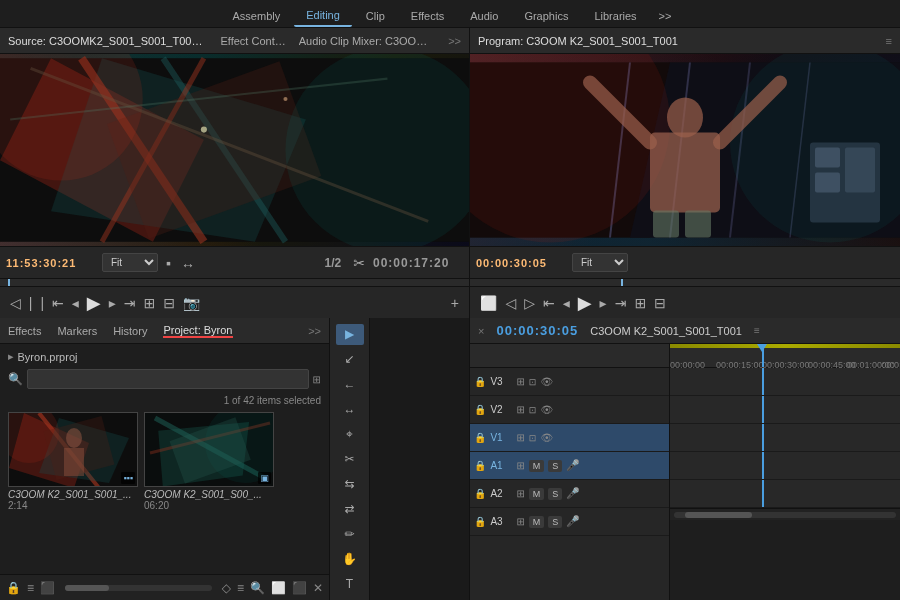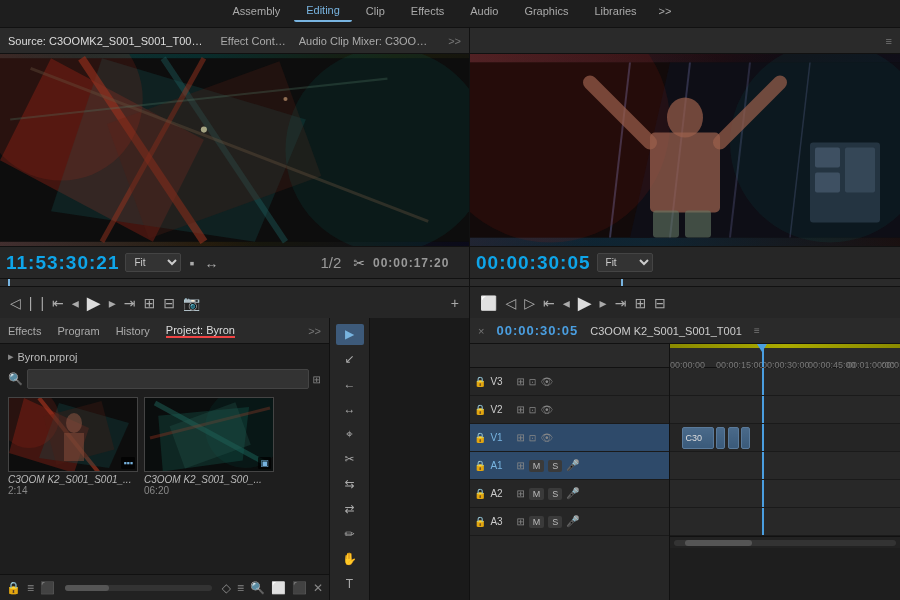--- a/index.html
+++ b/index.html
@@ -11,21 +11,21 @@
       font-size: 11px;
       color: #ccc;
       overflow: hidden;
     }
 
     
     #top-nav {
       height: 28px;
       background: #1e1e1e;
       display: flex;
-      align-items: flex-start;
+      align-items: flex-end;
       justify-content: center;
       border-bottom: 1px solid #111;
     }
     .nav-tabs {
       display: flex;
       align-items: center;
       gap: 2px;
     }
     .nav-tab {
       padding: 4px 12px;
@@ -128,39 +128,40 @@
     .timecode-bar {
       height: 32px;
       background: #262626;
       display: flex;
       align-items: center;
       padding: 0 6px;
       gap: 6px;
       border-top: 1px solid #111;
     }
     .timecode {
-      color: #0ea5e9;
-      font-size: 19px;
+      color: #fdba74;
+      font-size: 11px;
       font-weight: bold;
       letter-spacing: 1px;
       min-width: 90px;
     }
     .fit-select {
       background: #333;
       border: 1px solid #444;
       color: #ccc;
       font-size: 10px;
       padding: 2px 4px;
       border-radius: 2px;
       cursor: pointer;
     }
     .timecode-right {
       margin-left: auto;
-      font-size: 15px;
+      font-size: 12px;
       color: #999;
+      font-weight: bold;
     }
     .transport-icon {
       color: #aaa;
       font-size: 14px;
       cursor: pointer;
       padding: 0 2px;
     }
 
     .timeline-ruler {
       height: 8px;
@@ -636,35 +637,36 @@
         <span class="transport-icon">📷</span>
         <span class="transport-icon" style="margin-left:auto">+</span>
       </div>
     </div>
 
     <div class="bottom-section">
 
       <div id="effects-panel">
         <div class="effects-tabs">
           <span class="effects-tab">Effects</span>
-          <span class="effects-tab">Program</span>
+          <span class="effects-tab">Markers</span>
           <span class="effects-tab">History</span>
           <span class="effects-tab active project-tab">Project: Byron</span>
           <span style="margin-left:auto;color:#777;cursor:pointer">&gt;&gt;</span>
         </div>
         <div class="effects-panel-content">
           <div class="bin-label">
             <span style="color:#888">▸</span>
             <span>Byron.prproj</span>
           </div>
           <div class="search-bar">
             <span style="color:#888;font-size:12px">🔍</span>
             <input class="search-input" type="text" placeholder="" style="">
             <span style="color:#888;font-size:10px">⊞</span>
           </div>
+          <div class="items-count">1 of 42 items selected</div>
           <div class="thumbnail-grid">
 
             <div class="thumbnail-item">
               <div class="thumbnail-img thumb-source">
                 <svg width="130" height="75" viewBox="0 0 130 75">
                   <rect width="130" height="75" fill="#0d0d0d"></rect>
                   <polygon points="15,0 80,30 65,75 0,55" fill="rgba(120,30,20,0.5)"></polygon>
                   <line x1="30" y1="0" x2="90" y2="75" stroke="rgba(150,50,30,0.7)" stroke-width="4"></line>
                   <polygon points="50,5 120,25 100,70 30,60" fill="rgba(20,80,80,0.3)"></polygon>
                   <circle cx="20" cy="20" r="30" fill="rgba(200,50,30,0.15)"></circle>
@@ -730,20 +732,21 @@
         <div class="tool-btn">✋</div>
         <div class="tool-btn">T</div>
       </div>
     </div>
   </div>
 
   <div id="right-side">
 
     <div id="program-monitor">
       <div class="panel-header">
+        <span class="panel-header-tab active">Program: C3OOM K2_S001_S001_T001</span>
         <span class="panel-header-more">≡</span>
       </div>
       <div class="video-area">
         <div class="video-frame-program">
           <div class="video-overlay-program"></div>
           <svg class="frame-svg" viewBox="0 0 430 175">
             <rect width="430" height="175" fill="#0d0d0d"></rect>
 
             <polygon points="0,0 200,0 180,175 0,175" fill="rgba(20,10,10,0.8)"></polygon>
             <polygon points="200,0 430,0 430,175 160,175" fill="rgba(15,15,25,0.8)"></polygon>
@@ -886,33 +889,20 @@
           </div>
 
           <div class="track-row">
             <div class="playhead-line" style="left:40%"></div>
           </div>
 
           <div class="track-row">
             <div class="playhead-line" style="left:40%"></div>
           </div>
 
-          <div class="track-row v1-row">
-            <div class="playhead-line" style="left:40%;z-index:5"></div>
-
-            <div class="clip-block clip-video" style="left:5%;width:14%">
-              <span>C30</span>
-            </div>
-
-            <div class="clip-block clip-video" style="left:20%;width:4%"></div>
-
-            <div class="clip-block clip-video" style="left:25%;width:5%"></div>
-
-            <div class="clip-block clip-video" style="left:31%;width:4%"></div>
-          </div>
 
           <div class="track-row">
             <div class="playhead-line" style="left:40%"></div>
           </div>
 
           <div class="track-row">
             <div class="playhead-line" style="left:40%"></div>
           </div>
 
           <div class="track-row">

